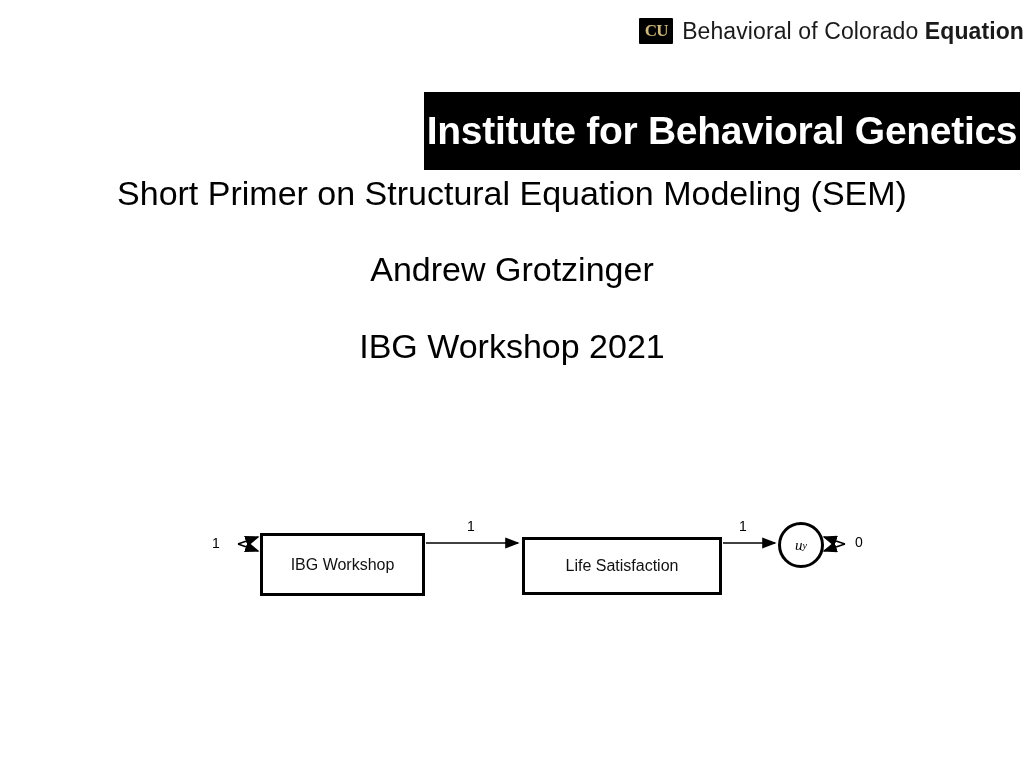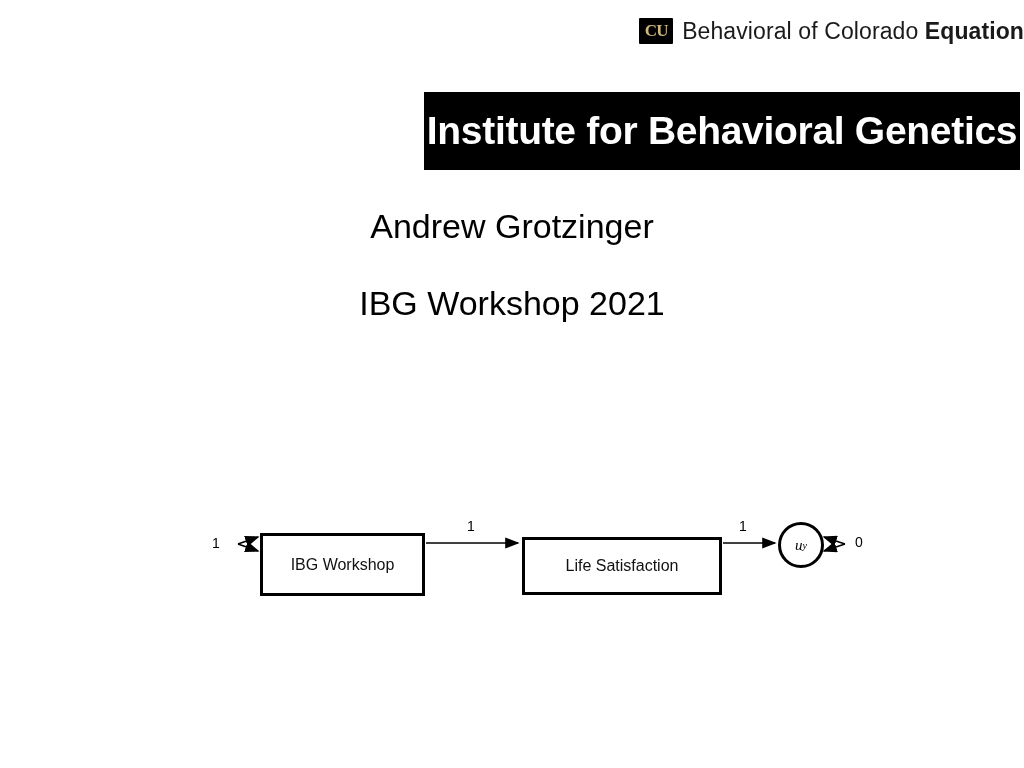--- a/index.html
+++ b/index.html
@@ -178,20 +178,21 @@
   <div class="cu-wordmark">
     <span>Behavioral of Colorado </span><span class="bold">Equation</span>
   </div>
 </div>
 
 <div class="ibg-banner">
   <div class="ibg-banner-text">Institute for Behavioral Genetics</div>
 </div>
 
 <div class="title-block">
+  <div class="title-line">Short Primer on Structural Equation Modeling (SEM)</div>
   <div class="title-gap"></div>
   <div class="subtitle-line">Andrew Grotzinger</div>
   <div class="title-gap"></div>
   <div class="subtitle-line">IBG Workshop 2021</div>
 </div>
 
 <div class="diagram">
   <svg viewBox="0 0 720 140">
     <defs>
       <marker id="arrowhead" markerWidth="9" markerHeight="7" refX="8" refY="3.5" orient="auto">

